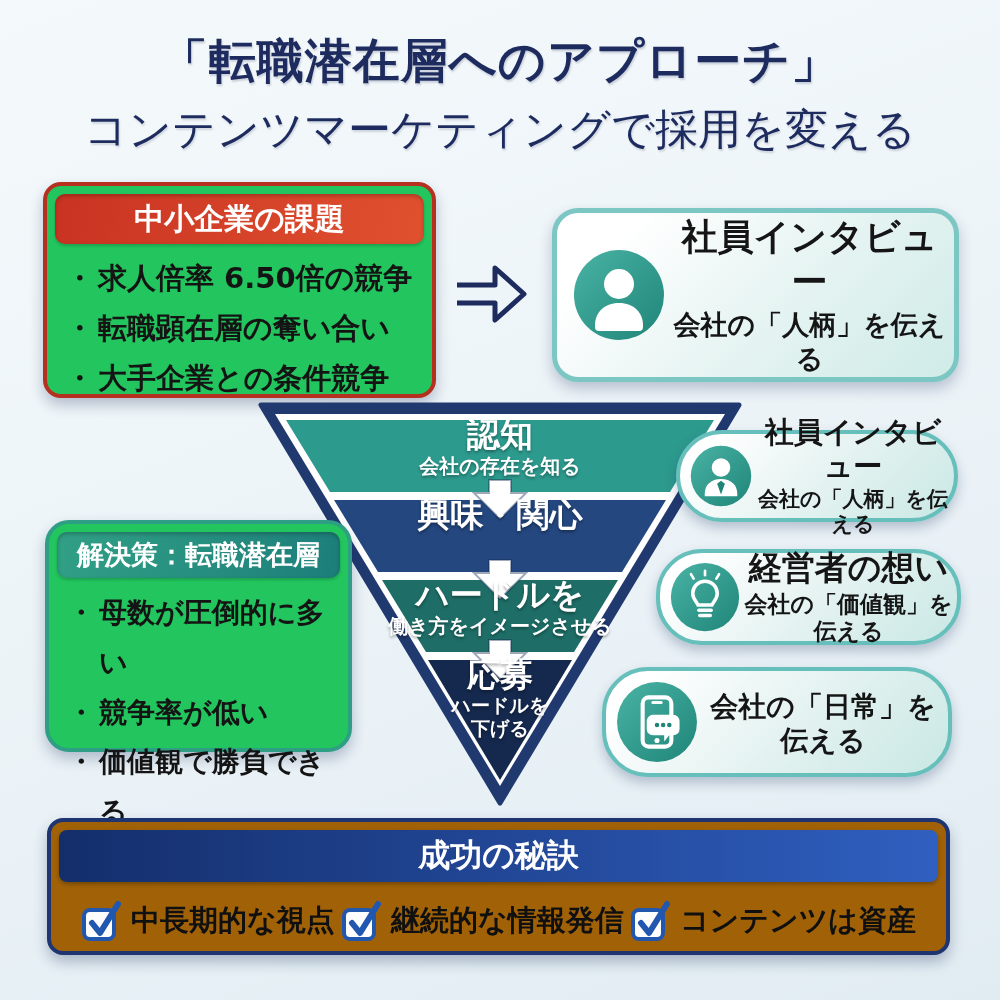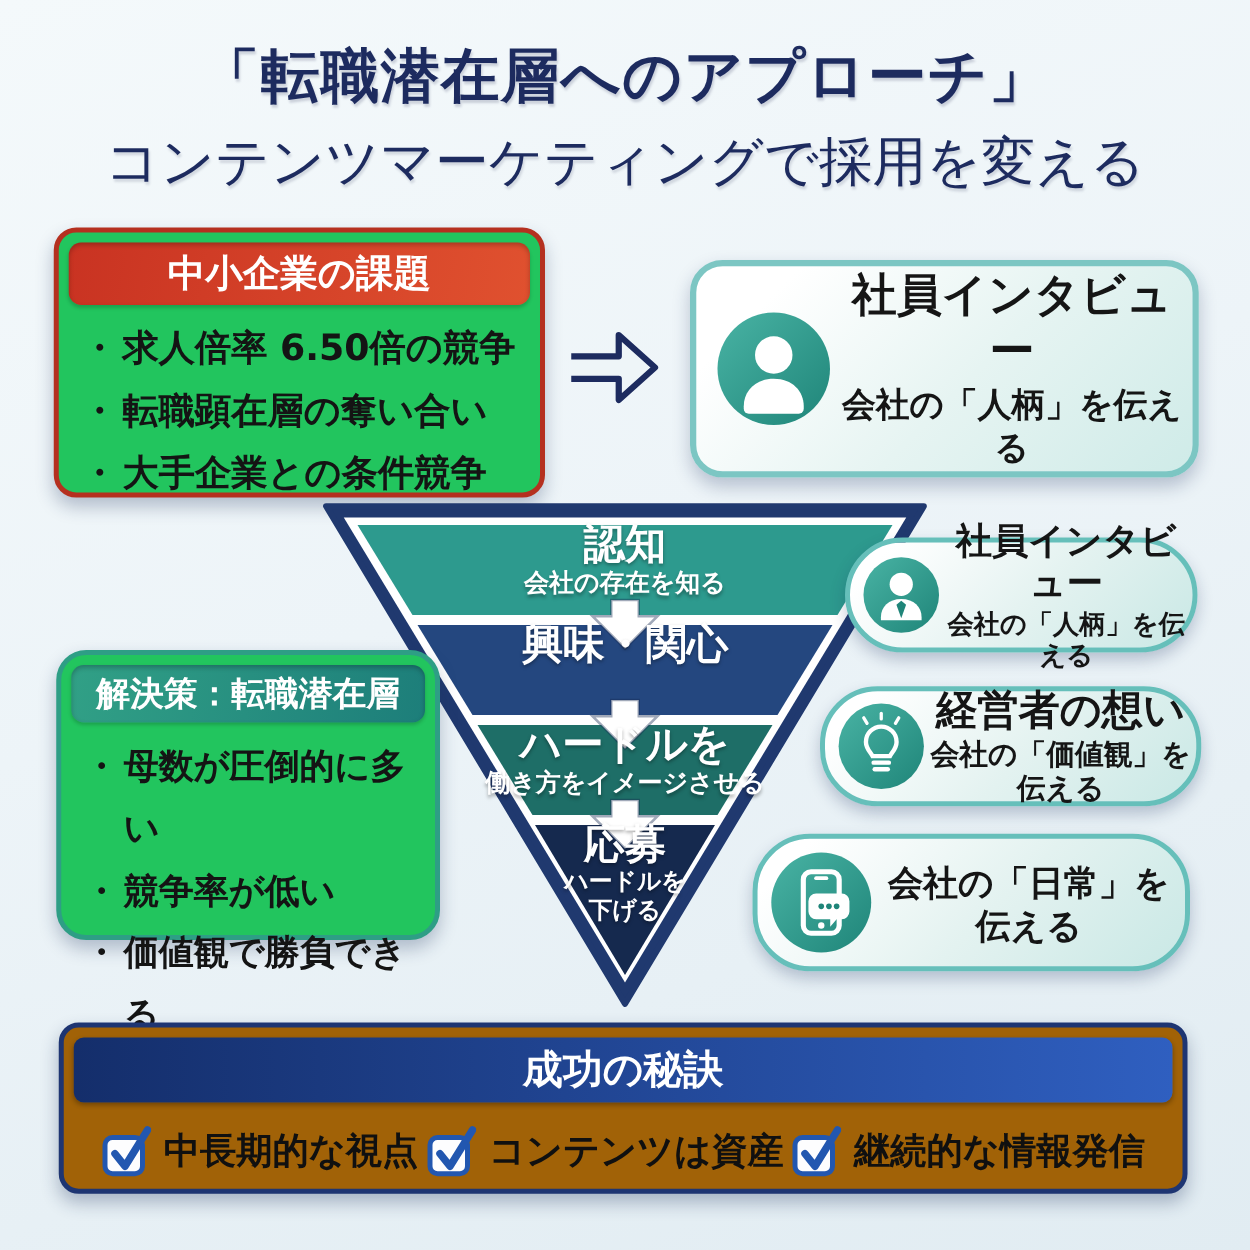--- a/index.html
+++ b/index.html
@@ -238,23 +238,23 @@
         <rect x="3" y="10" width="30" height="29" rx="6" fill="#fdfdfe" stroke="#2257b0" stroke-width="4"></rect>
         <path d="M11,23 l8,10 L37,4" fill="none" stroke="#2257b0" stroke-width="6" stroke-linecap="round" stroke-linejoin="round"></path>
       </svg>
       <span>中長期的な視点</span>
     </div>
     <div class="item">
       <svg class="cb" viewBox="0 0 40 42">
         <rect x="3" y="10" width="30" height="29" rx="6" fill="#fdfdfe" stroke="#2257b0" stroke-width="4"></rect>
         <path d="M11,23 l8,10 L37,4" fill="none" stroke="#2257b0" stroke-width="6" stroke-linecap="round" stroke-linejoin="round"></path>
       </svg>
-      <span>コンテンツは資産</span>
+      <span>継続的な情報発信</span>
     </div>
     <div class="item">
       <svg class="cb" viewBox="0 0 40 42">
         <rect x="3" y="10" width="30" height="29" rx="6" fill="#fdfdfe" stroke="#2257b0" stroke-width="4"></rect>
         <path d="M11,23 l8,10 L37,4" fill="none" stroke="#2257b0" stroke-width="6" stroke-linecap="round" stroke-linejoin="round"></path>
       </svg>
-      <span>継続的な情報発信</span>
+      <span>コンテンツは資産</span>
     </div>
   </div>
 </div>
 
 </body></html>

